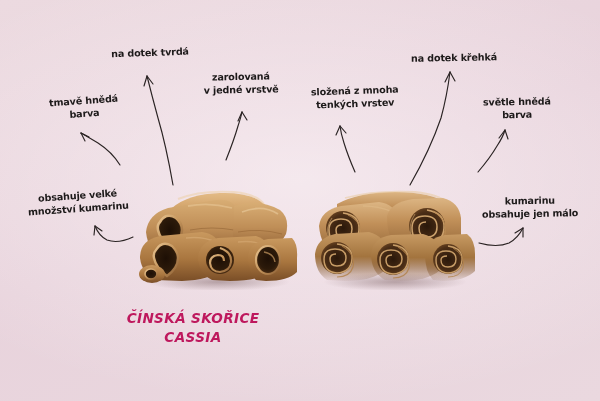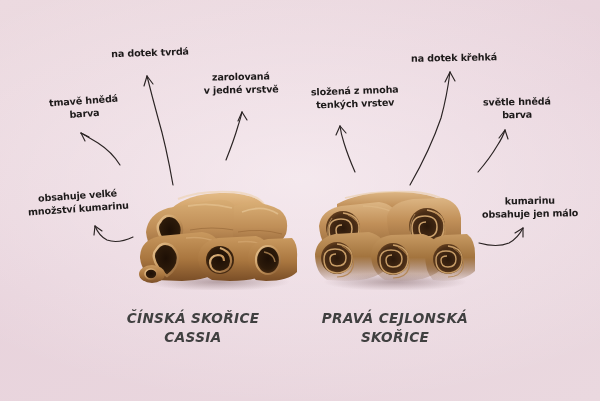--- a/index.html
+++ b/index.html
@@ -37,21 +37,21 @@
     font-size: 9.6px;
     line-height: 12.6px;
     letter-spacing: -0.15px;
     text-align: center;
     white-space: pre-line;
     transform-origin: center center;
   }
 
   .pile-title {
     position: absolute;
-    color: #404040;
+    color: #be185d;
     font-family: "DejaVu Sans", "Liberation Sans", sans-serif;
     font-weight: bold;
     font-style: italic;
     font-size: 13.6px;
     line-height: 19px;
     letter-spacing: 0.35px;
     text-align: center;
     white-space: pre-line;
     width: 260px;
   }
@@ -313,16 +313,14 @@
 
   <div class="annot" style="left:461px; top:96px; width:112px; transform:rotate(-1deg);">světle hnědá
 barva</div>
 
   <div class="annot" style="left:468px; top:195px; width:124px; transform:rotate(-1deg);">kumarinu
 obsahuje jen málo</div>
 
   <div class="pile-title" style="left:63px; top:309px;">ČÍNSKÁ SKOŘICE
 CASSIA</div>
 
-  <div class="pile-title" style="left:265px; top:309px;">PRAVÁ CEJLONSKÁ
-SKOŘICE</div>
 
 </div>
 
 </body></html>

